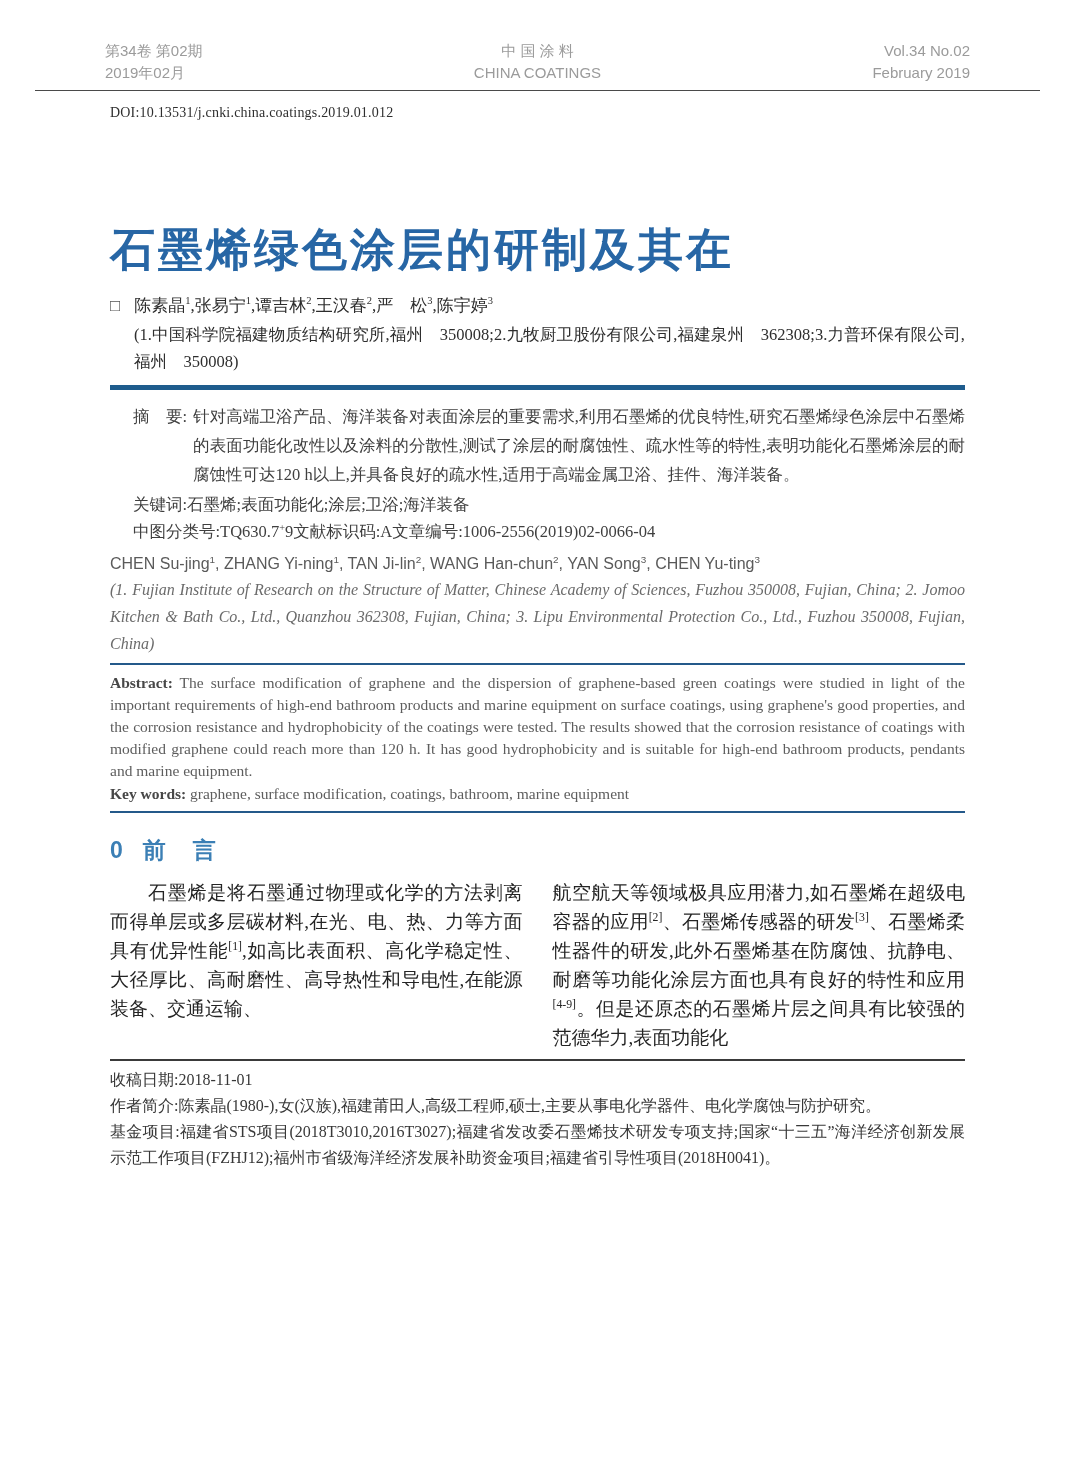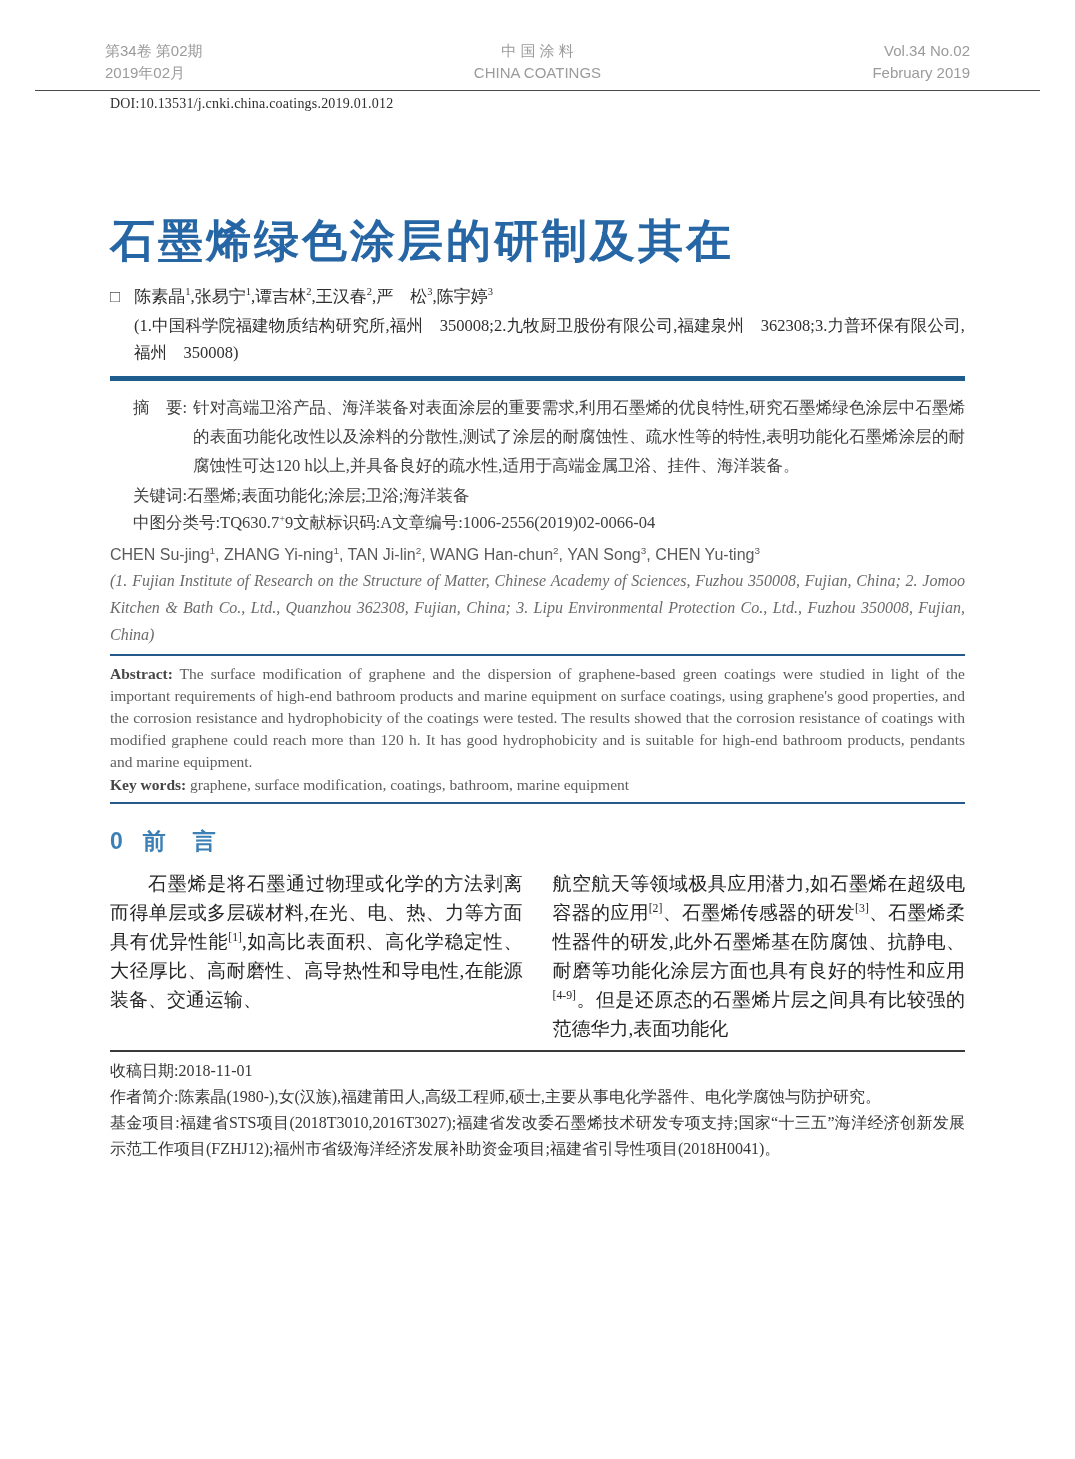--- a/index.html
+++ b/index.html
@@ -28,21 +28,21 @@
     font-family: "Liberation Sans", sans-serif;
     font-size: 15px;
     line-height: 22px;
   }
   .h-center { text-align: center; }
   .h-right  { text-align: right; }
 
   .content { margin: 0 110px; }
 
   .doi {
-    margin-top: 5px;
+    margin-top: 14px;
     font-size: 14px;
     color: #2e2e2e;
     letter-spacing: 0.2px;
   }
 
   
   .title-cn {
     margin-top: 100px;
     font-family: "Liberation Sans", sans-serif;
     font-weight: 700;

